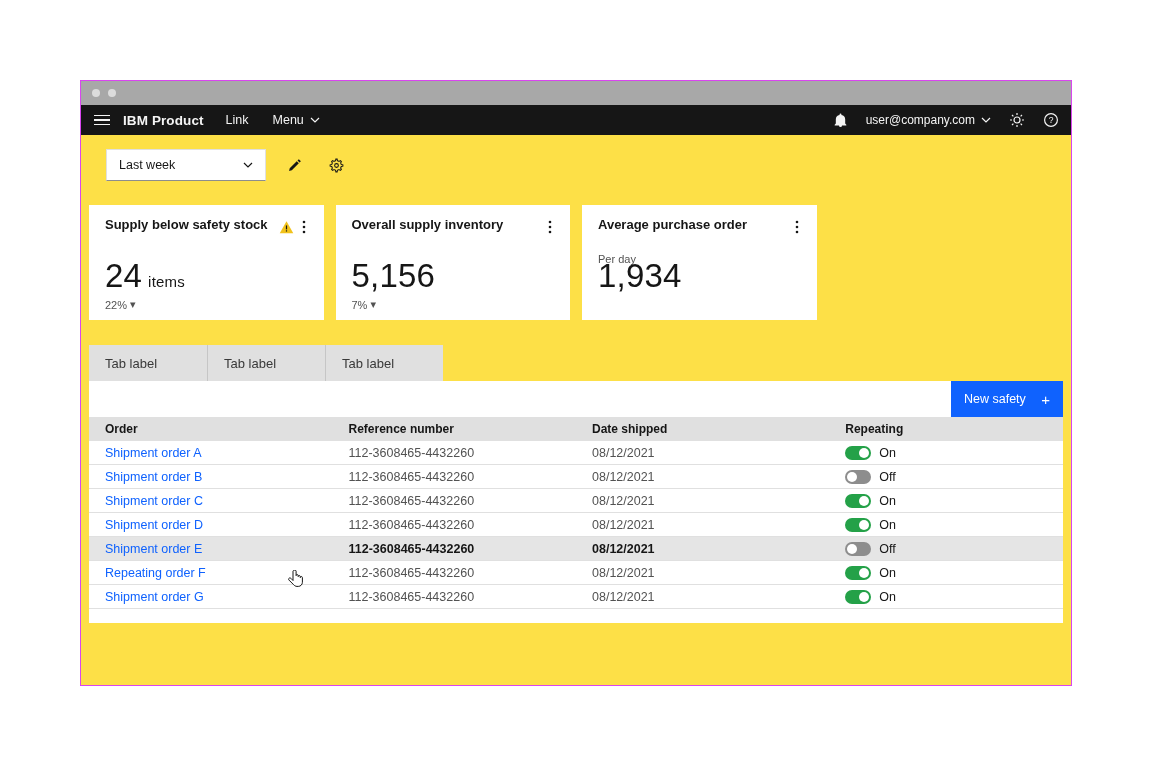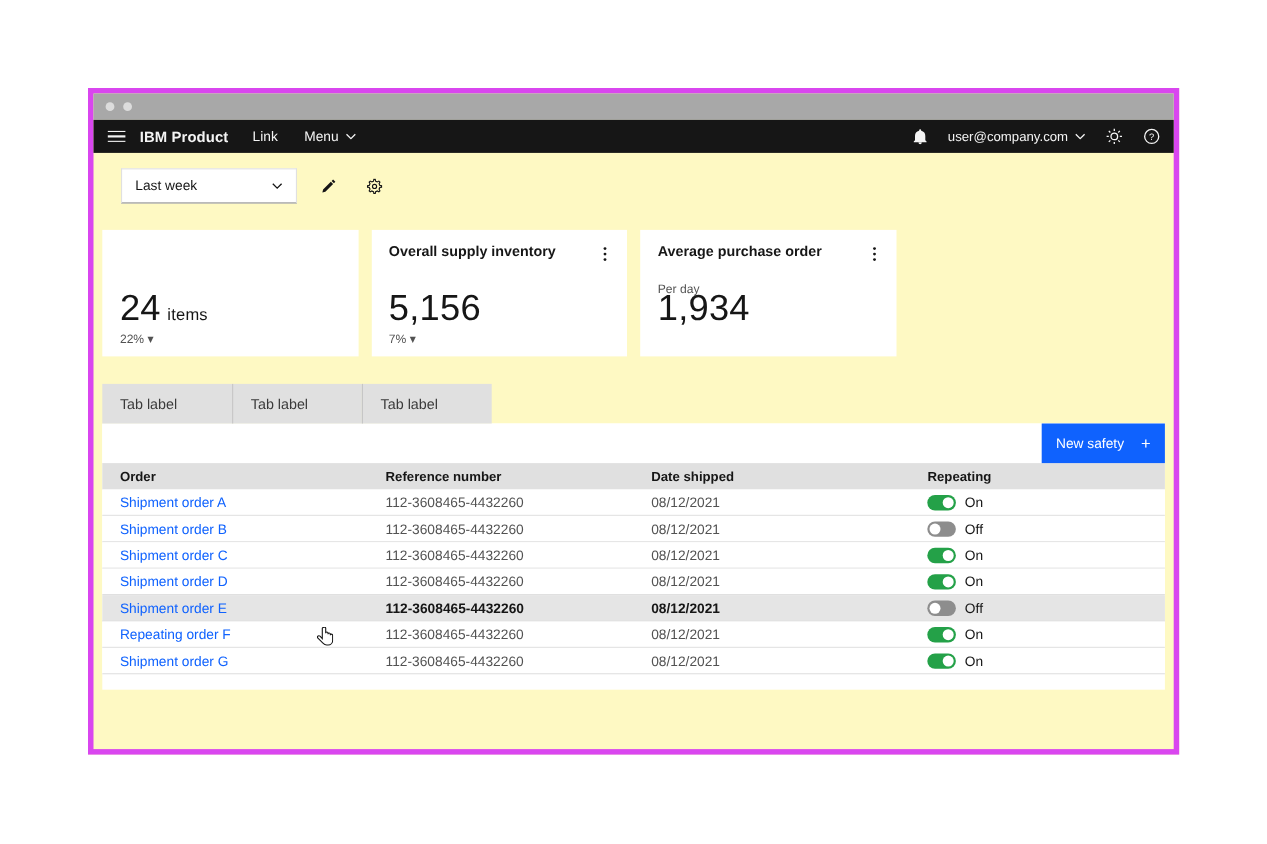--- a/index.html
+++ b/index.html
@@ -1,20 +1,20 @@
 <!DOCTYPE html>
 <html><head>
 <meta charset="utf-8">
 <style>
   * { margin:0; padding:0; box-sizing:border-box; }
   html,body { width:1152px; height:767px; background:#ffffff; font-family:"Liberation Sans", sans-serif; color:#161616; }
   .canvas { position:relative; width:1152px; height:767px; overflow:hidden; }
 
   
-  .window { position:absolute; left:80px; top:80px; width:992px; height:606px; background:#fef9c3; border:5px solid #d946ef; }
+  .window { position:absolute; left:80px; top:80px; width:992px; height:606px; background:#fde047; border:1px solid #d946ef; }
   .titlebar { height:24px; background:#a8a8a8; display:flex; align-items:center; padding-left:11px; gap:8px; }
   .tb-dot { width:8px; height:8px; border-radius:50%; background:#dcdcdc; }
 
   
   .appbar { height:30px; background:#161616; display:flex; align-items:center; color:#f4f4f4; padding:0 12px 0 8px; }
   .hamburger { width:26px; height:26px; display:flex; flex-direction:column; justify-content:center; gap:3px; padding:0 5px; cursor:pointer; background:none; border:none; }
   .hamburger span { display:block; height:1.5px; background:#f4f4f4; }
   .brand { font-size:13.5px; font-weight:700; margin:0 22px 0 8px; letter-spacing:.1px; }
   .appnav { display:flex; align-items:center; gap:24px; font-size:12.5px; }
   .appnav .navitem { display:flex; align-items:center; gap:6px; color:#f4f4f4; cursor:pointer; }
@@ -51,21 +51,21 @@
   .tab:first-child { border-left:none; }
   .tab.active { background:#fff; color:#161616; font-weight:600; border-top:2px solid #0f62fe; border-left:none; }
   .tab.active + .tab { border-left:none; }
 
   
   .table-wrap { background:#fff; padding-bottom:14px; }
   .table-toolbar { height:36px; display:flex; justify-content:flex-end; background:#fff; }
   .btn-primary { width:112px; height:36px; background:#0f62fe; color:#fff; border:none; font-family:inherit; font-size:12.5px; display:flex; align-items:center; justify-content:space-between; padding:0 13px; cursor:pointer; }
   .btn-primary .plus { font-size:15px; font-weight:400; }
   .trow { display:flex; align-items:center; height:24px; border-bottom:1px solid #e0e0e0; background:#fff; }
-  .thead { background:#e0e0e0; border-bottom:none; }
+  .thead { background:#e0e0e0; border-bottom:none;justify-content:flex-end; }
   .thead .cell { font-weight:700; color:#161616; font-size:12px; }
   .cell { padding:0 16px; font-size:12.5px; color:#525252; }
   .c0 { width:25%; } .c1 { width:25%; } .c2 { width:26%; } .c3 { width:24%; }
   .order-link { color:#0f62fe; text-decoration:none; cursor:pointer; font-size:12.5px; }
   .trow.hovered { background:#e5e5e5; }
   .trow.hovered .cell.plain { color:#161616; font-weight:700; }
   .repeat-cell { display:flex; align-items:center; gap:8px; color:#161616; }
   .toggle { width:26px; height:14px; border-radius:7px; position:relative; background:#8d8d8d; cursor:pointer; flex:none; }
   .toggle.on { background:#24a148; }
   .toggle::after { content:""; position:absolute; top:2px; width:10px; height:10px; border-radius:50%; background:#fff; }
@@ -150,20 +150,37 @@
               <path d="M7.3 1.2h1.4l.3 1.7c.6.2 1.1.4 1.6.7l1.6-.8 1 1-.8 1.6c.3.5.5 1 .7 1.6l1.7.3v1.4l-1.7.3c-.2.6-.4 1.1-.7 1.6l.8 1.6-1 1-1.6-.8c-.5.3-1 .5-1.6.7l-.3 1.7H7.3L7 13.1c-.6-.2-1.1-.4-1.6-.7l-1.6.8-1-1 .8-1.6c-.3-.5-.5-1-.7-1.6l-1.7-.3V7.3l1.7-.3c.2-.6.4-1.1.7-1.6l-.8-1.6 1-1 1.6.8c.5-.3 1-.5 1.6-.7z"></path>
               <circle cx="8" cy="8" r="2"></circle>
             </svg>
           </button>
         </div>
       </div>
 
       <div class="cards">
 
         <div class="card">
+          <div class="card-titlerow">
+            <span class="card-title">Supply below safety stock</span>
+            <span class="card-icons">
+              <svg width="15" height="15" viewBox="0 0 16 16">
+                  <path d="M8 1.4L15.2 14H.8z" fill="#f1c21b"></path>
+                  <rect x="7.35" y="5.8" width="1.3" height="4.2" fill="#161616"></rect>
+                  <rect x="7.35" y="11" width="1.3" height="1.3" fill="#161616"></rect>
+                </svg>
+              <button class="menu-dots">
+                <svg width="4" height="16" viewBox="0 0 4 16" fill="#161616">
+                    <circle cx="2" cy="3" r="1.3"></circle>
+                    <circle cx="2" cy="8" r="1.3"></circle>
+                    <circle cx="2" cy="13" r="1.3"></circle>
+                  </svg>
+              </button>
+            </span>
+          </div>
           <div class="card-value">
             <span>24</span>
             <span class="suffix">items</span>
           </div>
           <div class="card-foot">
             <span>22%</span>
             <span>▾</span>
           </div>
         </div>
 

